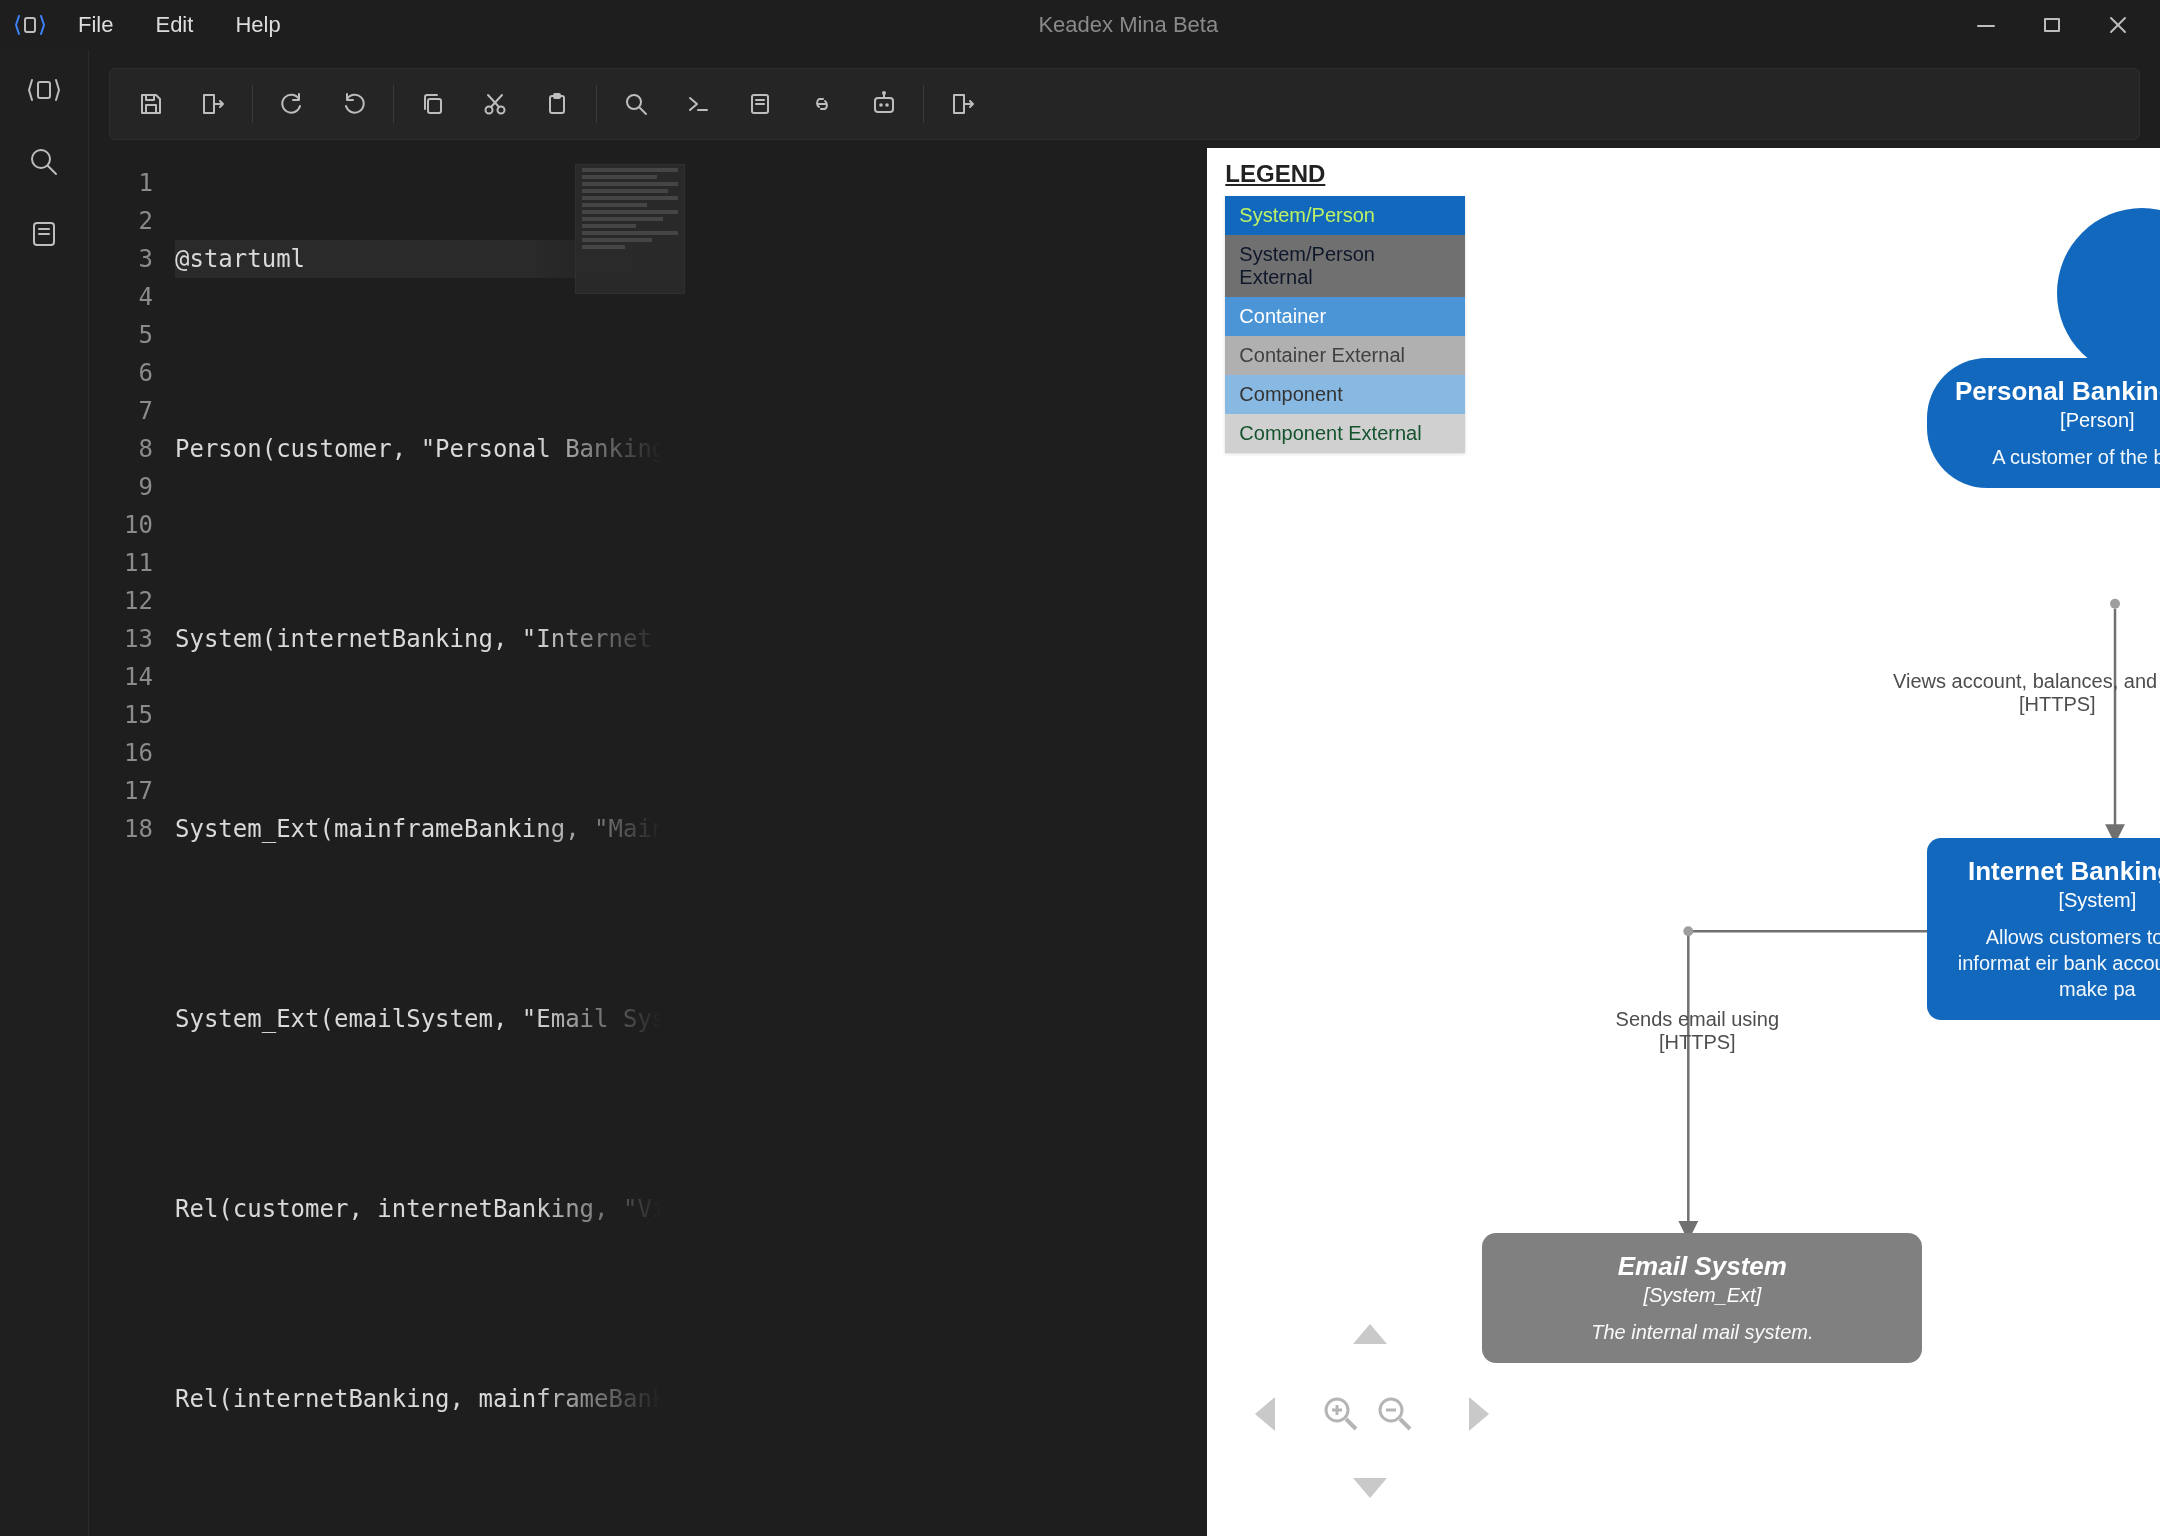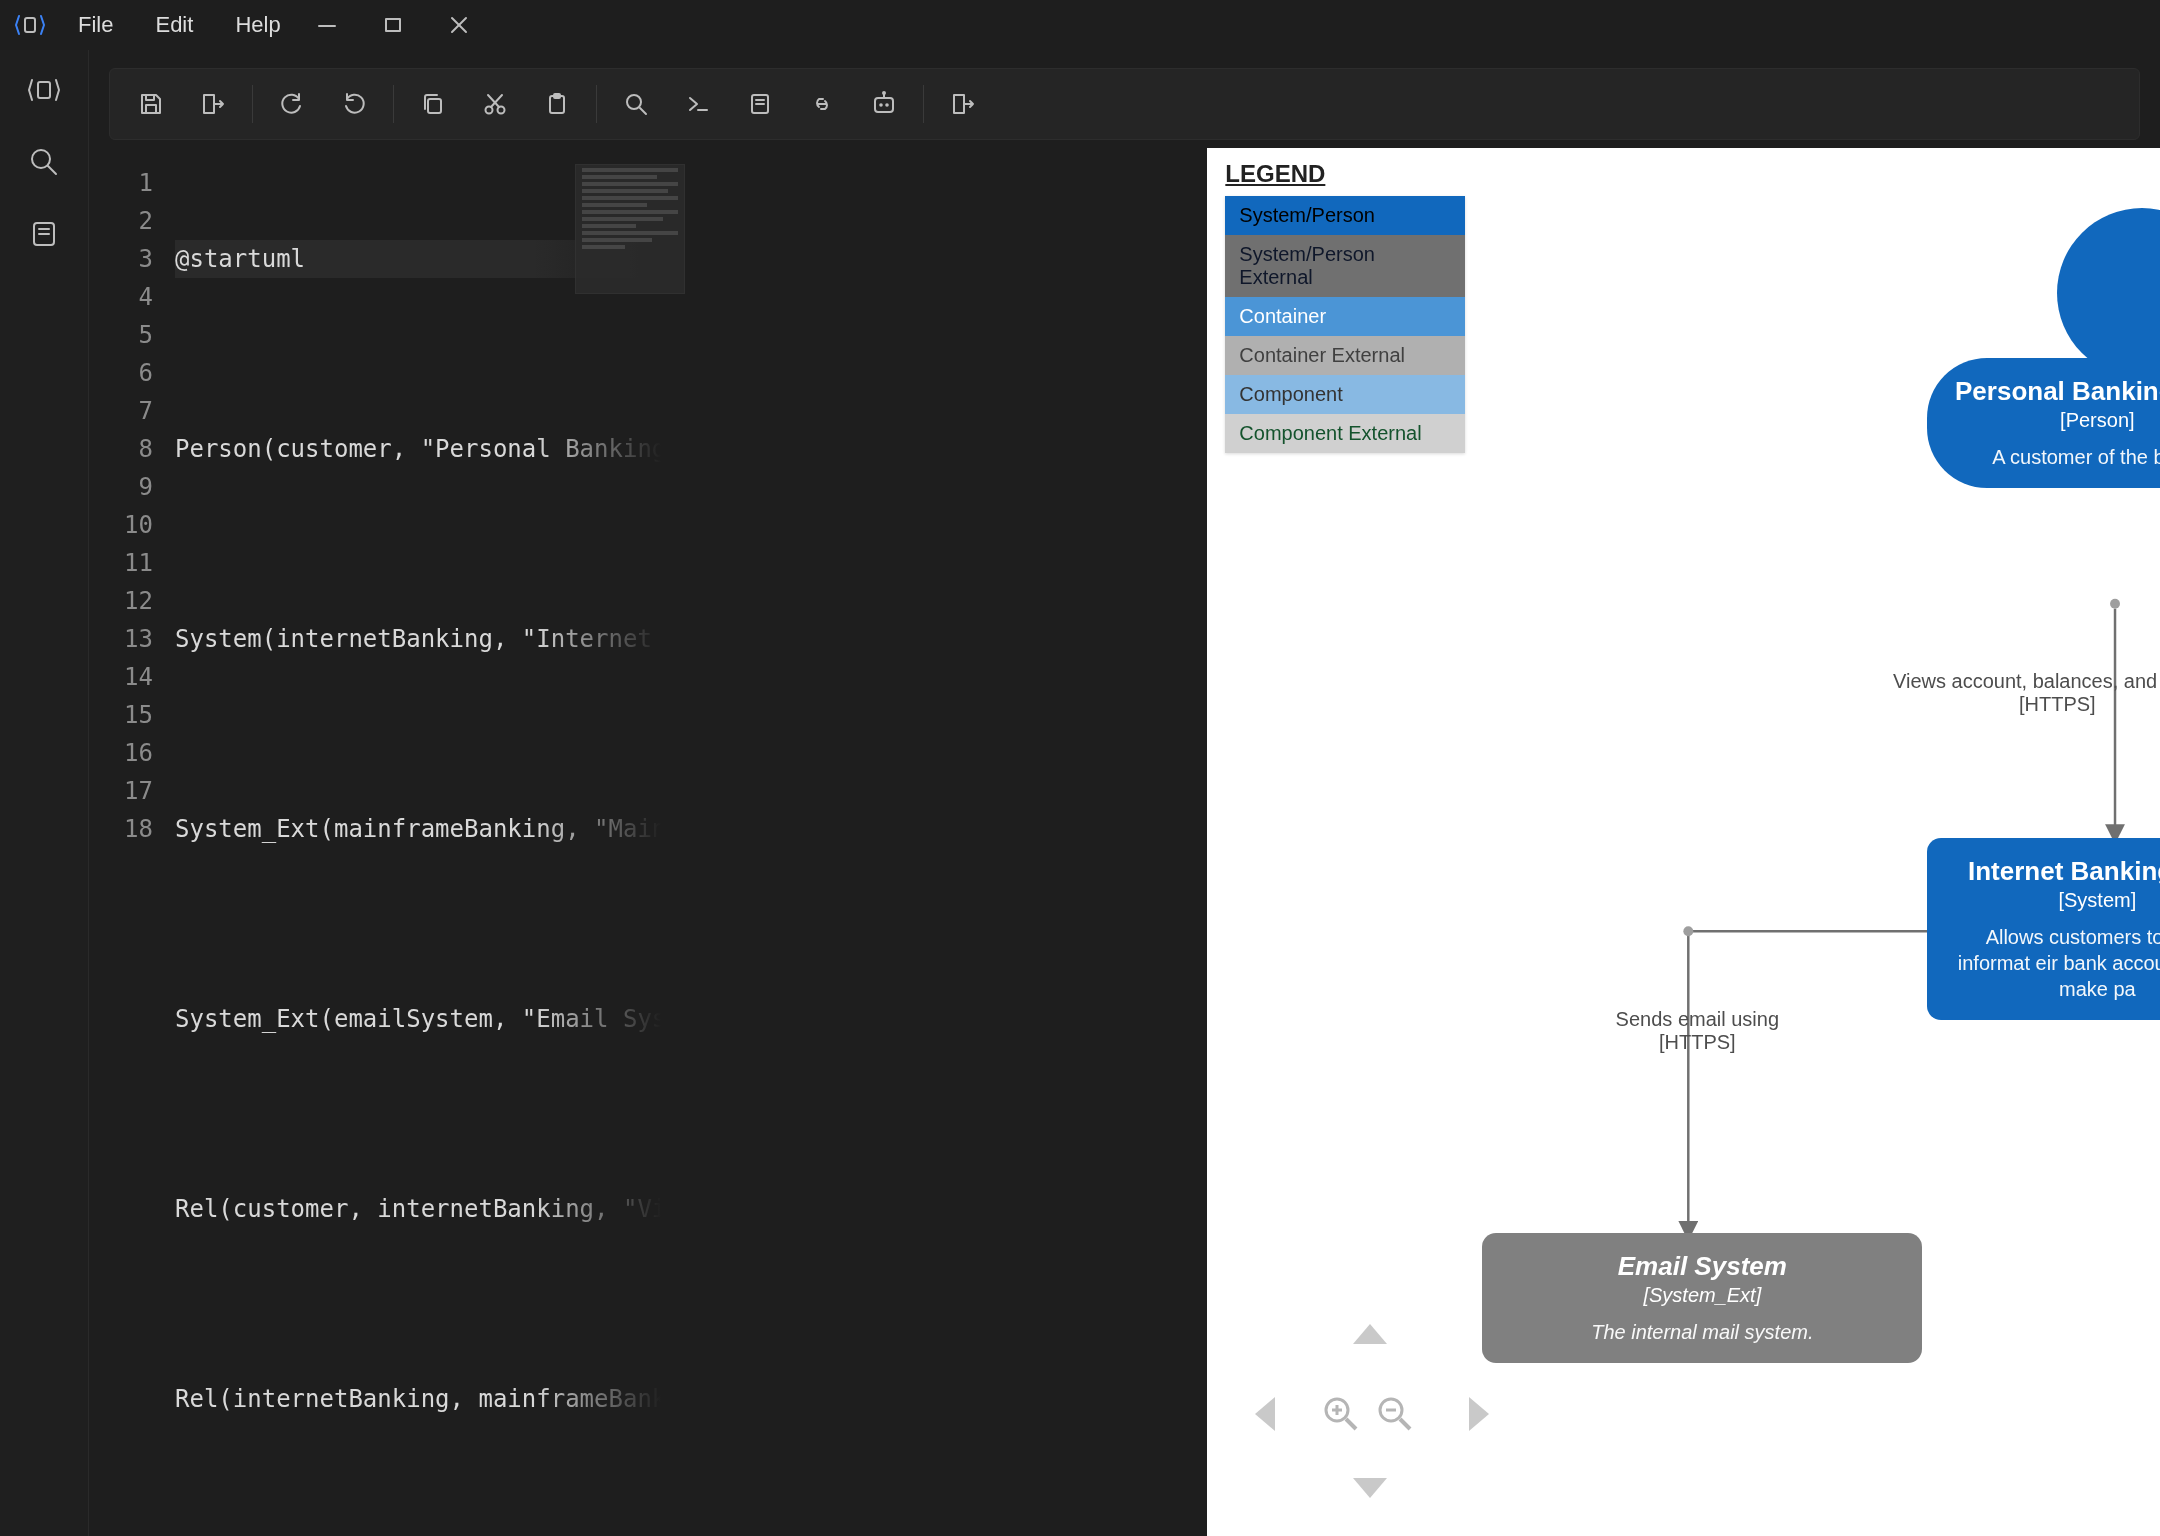--- a/index.html
+++ b/index.html
@@ -86,20 +86,21 @@
           <path class="ic icblue" d="M4 4 L1 13 L4 22"></path>
           <rect class="ic" x="10" y="6" width="10" height="14" rx="2"></rect>
           <path class="ic icblue" d="M26 4 L29 13 L26 22"></path>
         </svg>
     </div>
     <div class="menu">
       <div class="menu-item">File</div>
       <div class="menu-item">Edit</div>
       <div class="menu-item">Help</div>
     </div>
+    <div class="title">Keadex Mina Beta</div>
     <div class="wincontrols">
       <div class="winbtn">
           <svg width="22" height="22">
             <line class="ic" x1="3" y1="12" x2="19" y2="12"></line>
           </svg>
         </div>
       <div class="winbtn">
           <svg width="22" height="22">
             <rect class="ic" x="4" y="5" width="14" height="12"></rect>
           </svg>
@@ -293,21 +294,21 @@
             </div>
             <div class="hscroll"></div>
           </div>
 
         </div>
 
         <div class="preview-pane">
 
           <div class="legend-title">LEGEND</div>
           <div class="legend-box">
-            <div class="legend-row" style="background:#1168bd;color:#000000">System/Person</div>
+            <div class="legend-row" style="background:#1168bd;color:#bef264">System/Person</div>
             <div class="legend-row" style="background:#707070;color:#0f172a">System/Person External</div>
             <div class="legend-row" style="background:#4b95d6;color:#fff">Container</div>
             <div class="legend-row" style="background:#b0b0b0;color:#404040">Container External</div>
             <div class="legend-row" style="background:#88b9e3;color:#333">Component</div>
             <div class="legend-row" style="background:#d0d0d0;color:#14532d">Component External</div>
           </div>
 
           <svg class="edges" viewBox="0 0 960 1360">
             <defs>
               <marker id="arrow" viewBox="0 0 10 10" refX="9" refY="5" markerWidth="8" markerHeight="8" orient="auto-start-reverse">

